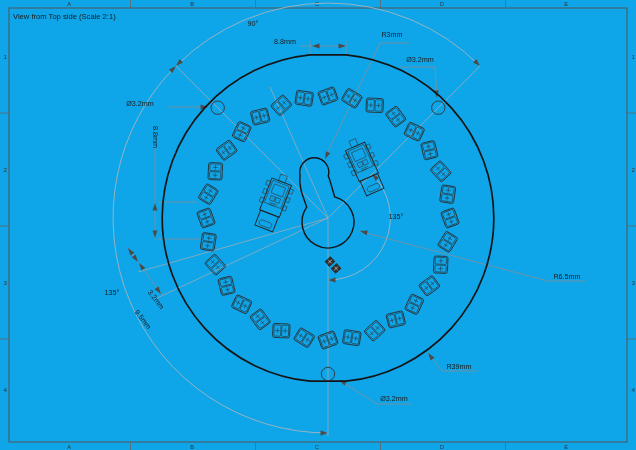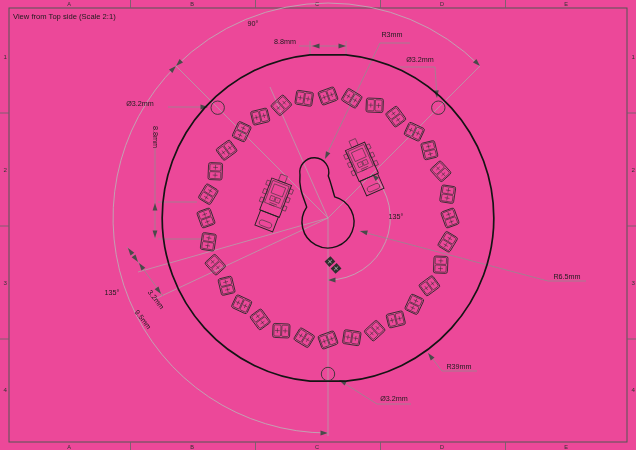--- a/index.html
+++ b/index.html
@@ -1,16 +1,16 @@
 <!DOCTYPE html>
 <html><head>
 <meta charset="utf-8">
 <style>
   html,body{margin:0;padding:0;background:#ffffff;}
-  .page{position:relative;width:636px;height:450px;background:#ec4899;overflow:hidden;
+  .page{position:relative;width:636px;height:450px;background:#0ea5e9;overflow:hidden;
         font-family:"Liberation Sans", sans-serif;}
   svg{display:block;}
   text{fill:#1c1c1c;}
   .title-t{font-size:7.6px;}
   .zone-t{font-size:5.6px;fill:#333;}
   .row-t{font-size:6.2px;fill:#333;}
   .ann-t{font-size:7.2px;}
   .frame{stroke:#555;stroke-width:1;fill:none;}
   .tick{stroke:#666;stroke-width:0.8;}
   .board{stroke:#141414;stroke-width:1.7;fill:none;}

